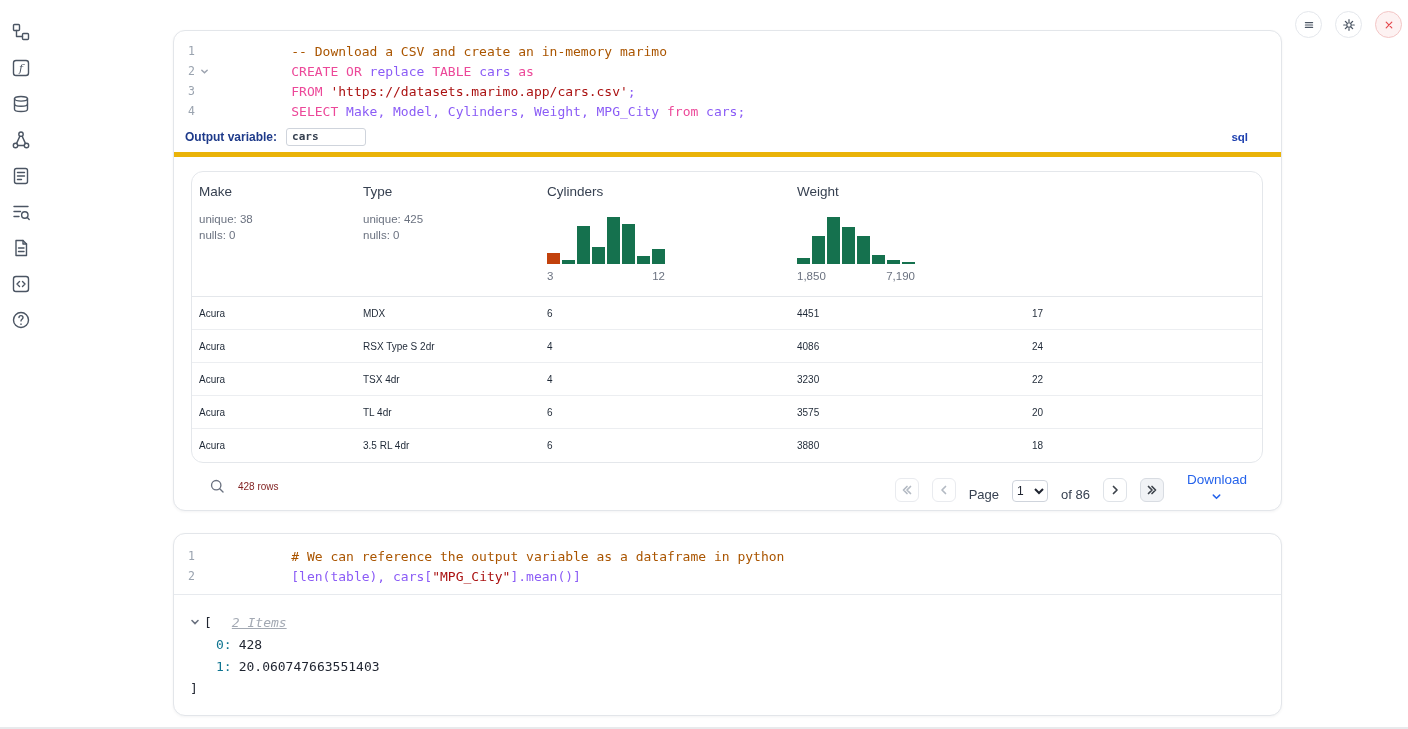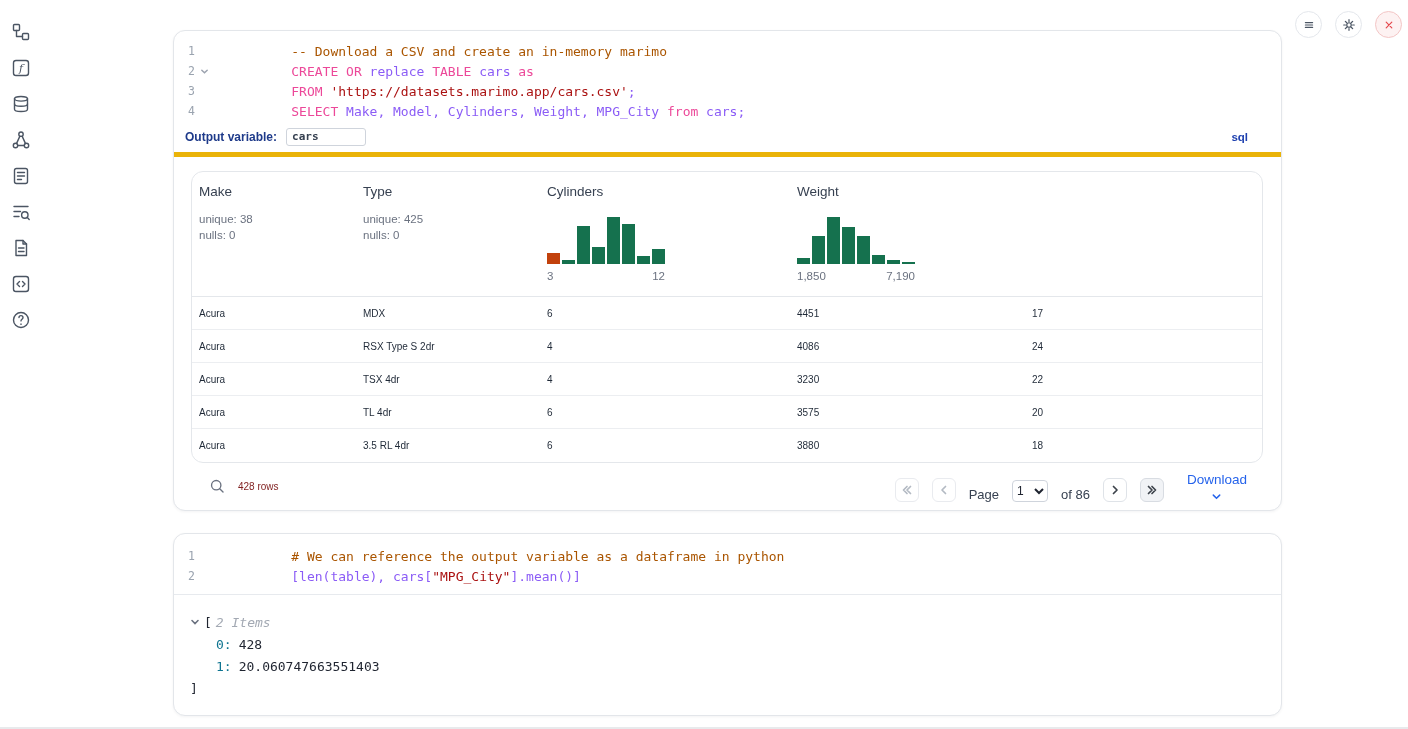--- a/index.html
+++ b/index.html
@@ -89,21 +89,21 @@
     color:#2563eb; font-size:13.5px;flex-direction:column; }
   .download-btn svg { width:11px; height:11px; stroke:#2563eb; stroke-width:1.6; fill:none; stroke-linecap:round; }
 
   
   .tree-output { padding:16px 16px 16px 16px; font-family:"DejaVu Sans Mono",monospace;
     font-size:13px; color:#1f2430; }
   .tree-line { display:flex; align-items:center; height:22px; }
   .tree-line.indent { padding-left:26px; }
   .tree-toggle { width:12px; margin-right:2px; display:flex; align-items:center; }
   .tree-toggle svg { width:10px; height:10px; stroke:#6b7280; stroke-width:1.6; fill:none; stroke-linecap:round; }
-  .tree-meta { font-style:italic; color:#a3a9b3; margin-left:4px; }
+  .tree-meta { font-style:italic; color:#a3a9b3; margin-left:20px;text-decoration:underline; }
   .tree-key { color:#0e7490; }
   .tree-sep { color:#0e7490; margin-right:7px; }
 
   .bottom-line { position:absolute; left:0; top:727px; width:1408px; height:2px; background:#e8eaec; }
 </style>
 </head>
 <body>
 
 <aside class="sidebar">
   <button class="side-btn">

